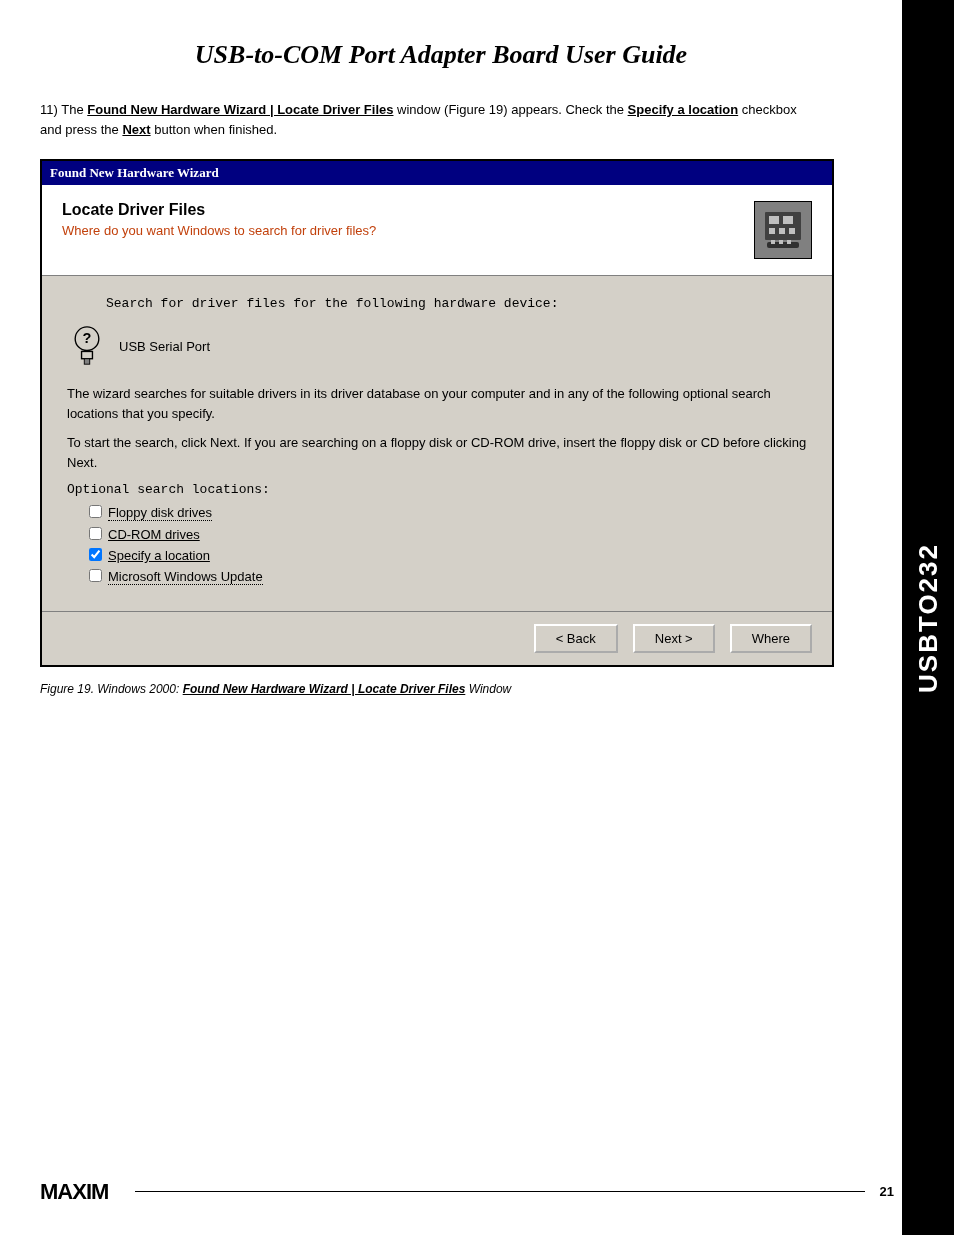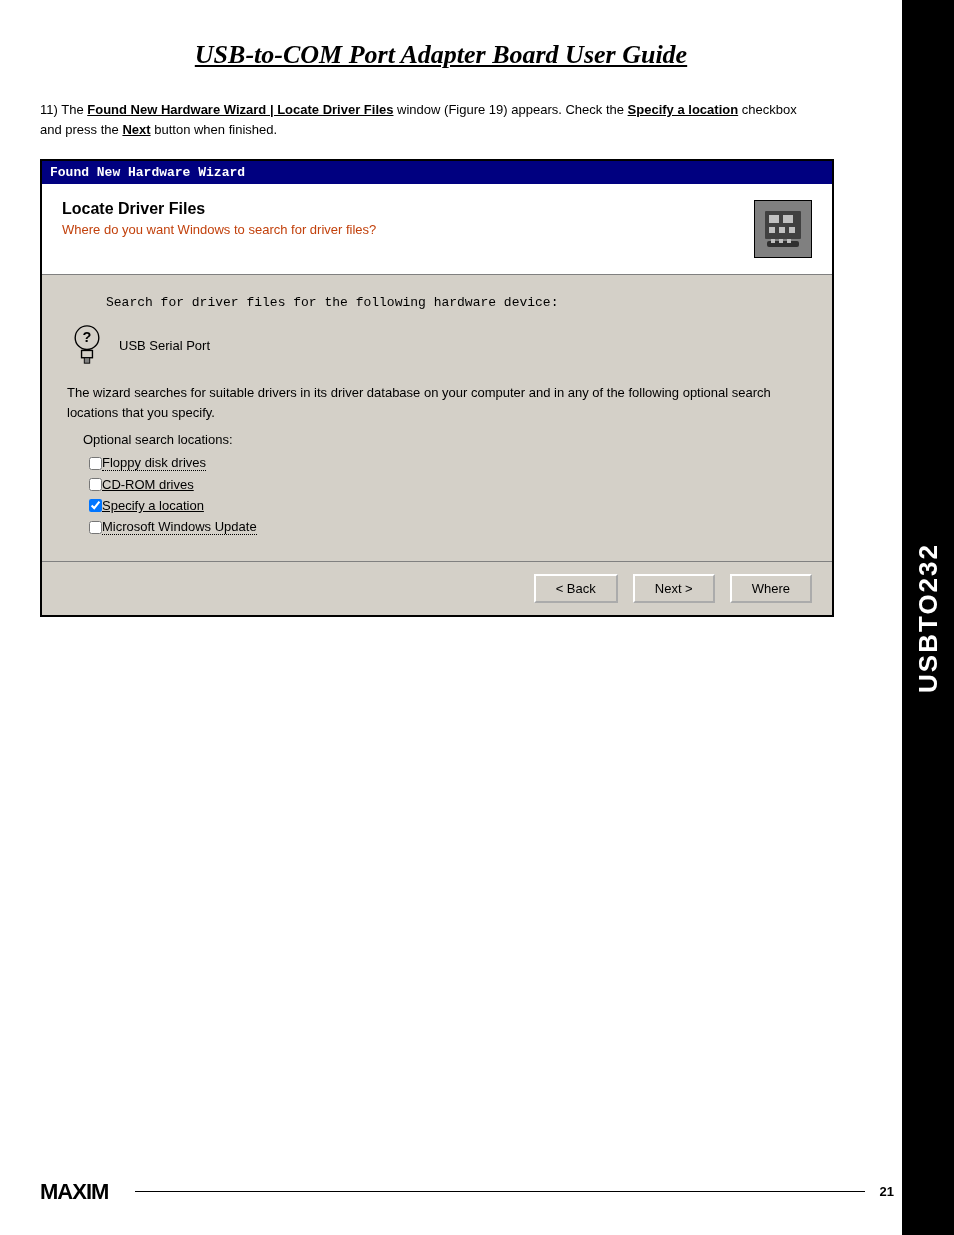--- a/index.html
+++ b/index.html
@@ -47,21 +47,20 @@
 
     
     .page-title {
       font-size: 26px;
       font-style: italic;
       font-weight: bold;
       text-align: center;
       margin-bottom: 30px;
       font-family: 'Times New Roman', serif;
       padding-right: 52px;
-      text-decoration: underline;
     }
 
     
     .instruction-block {
       font-size: 13px;
       line-height: 1.5;
       margin-bottom: 20px;
       padding-right: 60px;
       max-width: 820px;
     }
@@ -78,21 +77,21 @@
       margin-bottom: 15px;
       background: #d4d0c8;
     }
 
     .wizard-titlebar {
       background: #000080;
       color: #ffffff;
       font-size: 13px;
       font-weight: bold;
       padding: 4px 8px;
-      font-family: Liberation Mono, monospace;
+      font-family: Liberation Serif, serif;
     }
 
     .wizard-body {
       background: #ffffff;
       padding: 0;
     }
 
     
     .wizard-header {
       background: #ffffff;
@@ -153,27 +152,27 @@
     .description-text {
       font-size: 13px;
       line-height: 1.5;
       margin-bottom: 10px;
       font-family: Arial, sans-serif;
     }
 
     .optional-label {
       font-size: 13px;
       margin-bottom: 8px;
-      font-family: Liberation Sans, sans-serif;
-      margin-left: 16px;
+      font-family: Liberation Mono, monospace;
     }
 
     .checkbox-row {
       display: flex;
-      align-items: center;
+      align-items: flex-start;
+      gap: 6px;
       margin-bottom: 6px;
       margin-left: 10px;
       padding-left: 12px;
     }
 
     .checkbox-row input[type="checkbox"] {
       width: 13px;
       height: 13px;
       margin: 0;
     }
@@ -333,20 +332,21 @@
               <text x="20" y="19" text-anchor="middle" font-size="16" font-weight="bold" fill="#000">?</text>
 
               <rect x="14" y="28" width="12" height="8" fill="none" stroke="#000" stroke-width="1.5"></rect>
               <rect x="17" y="36" width="6" height="6" fill="#808080" stroke="#000" stroke-width="1"></rect>
             </svg>
           </div>
           <span class="device-name">USB Serial Port</span>
         </div>
 
         <div class="description-text">The wizard searches for suitable drivers in its driver database on your computer and in any of the following optional search locations that you specify.</div>
+        <div class="description-text">To start the search, click Next. If you are searching on a floppy disk or CD-ROM drive, insert the floppy disk or CD before clicking Next.</div>
 
         <div class="optional-label">Optional search locations:</div>
 
         <div class="checkbox-row">
           <input type="checkbox" id="cb1" style="">
           <label for="cb1" class="checkbox-label dotted-underline">Floppy disk drives</label>
         </div>
         <div class="checkbox-row">
           <input type="checkbox" id="cb2" style="">
           <label for="cb2" class="checkbox-label" style="text-decoration: underline;">CD-ROM drives</label>
@@ -365,20 +365,25 @@
     </div>
 
     <div class="wizard-footer">
       <button class="wizard-btn">&lt; Back</button>
       <button class="wizard-btn">Next &gt;</button>
       <button class="wizard-btn">Where</button>
     </div>
 
   </div>
 
+  <div class="figure-caption">
+    <span>Figure 19. Windows 2000:</span>
+    <span class="bold-underline">Found New Hardware Wizard | Locate Driver Files</span>
+    <span>Window</span>
+  </div>
 
   <div class="page-footer">
     <div class="maxim-logo">
 
       <svg width="80" height="28" viewBox="0 0 80 28">
         <text x="0" y="22" font-family="Arial Black, sans-serif" font-size="22" font-weight="900" fill="#000" letter-spacing="-1">MAXIM</text>
       </svg>
     </div>
     <div class="footer-line"></div>
     <span class="footer-page-num">21</span>

